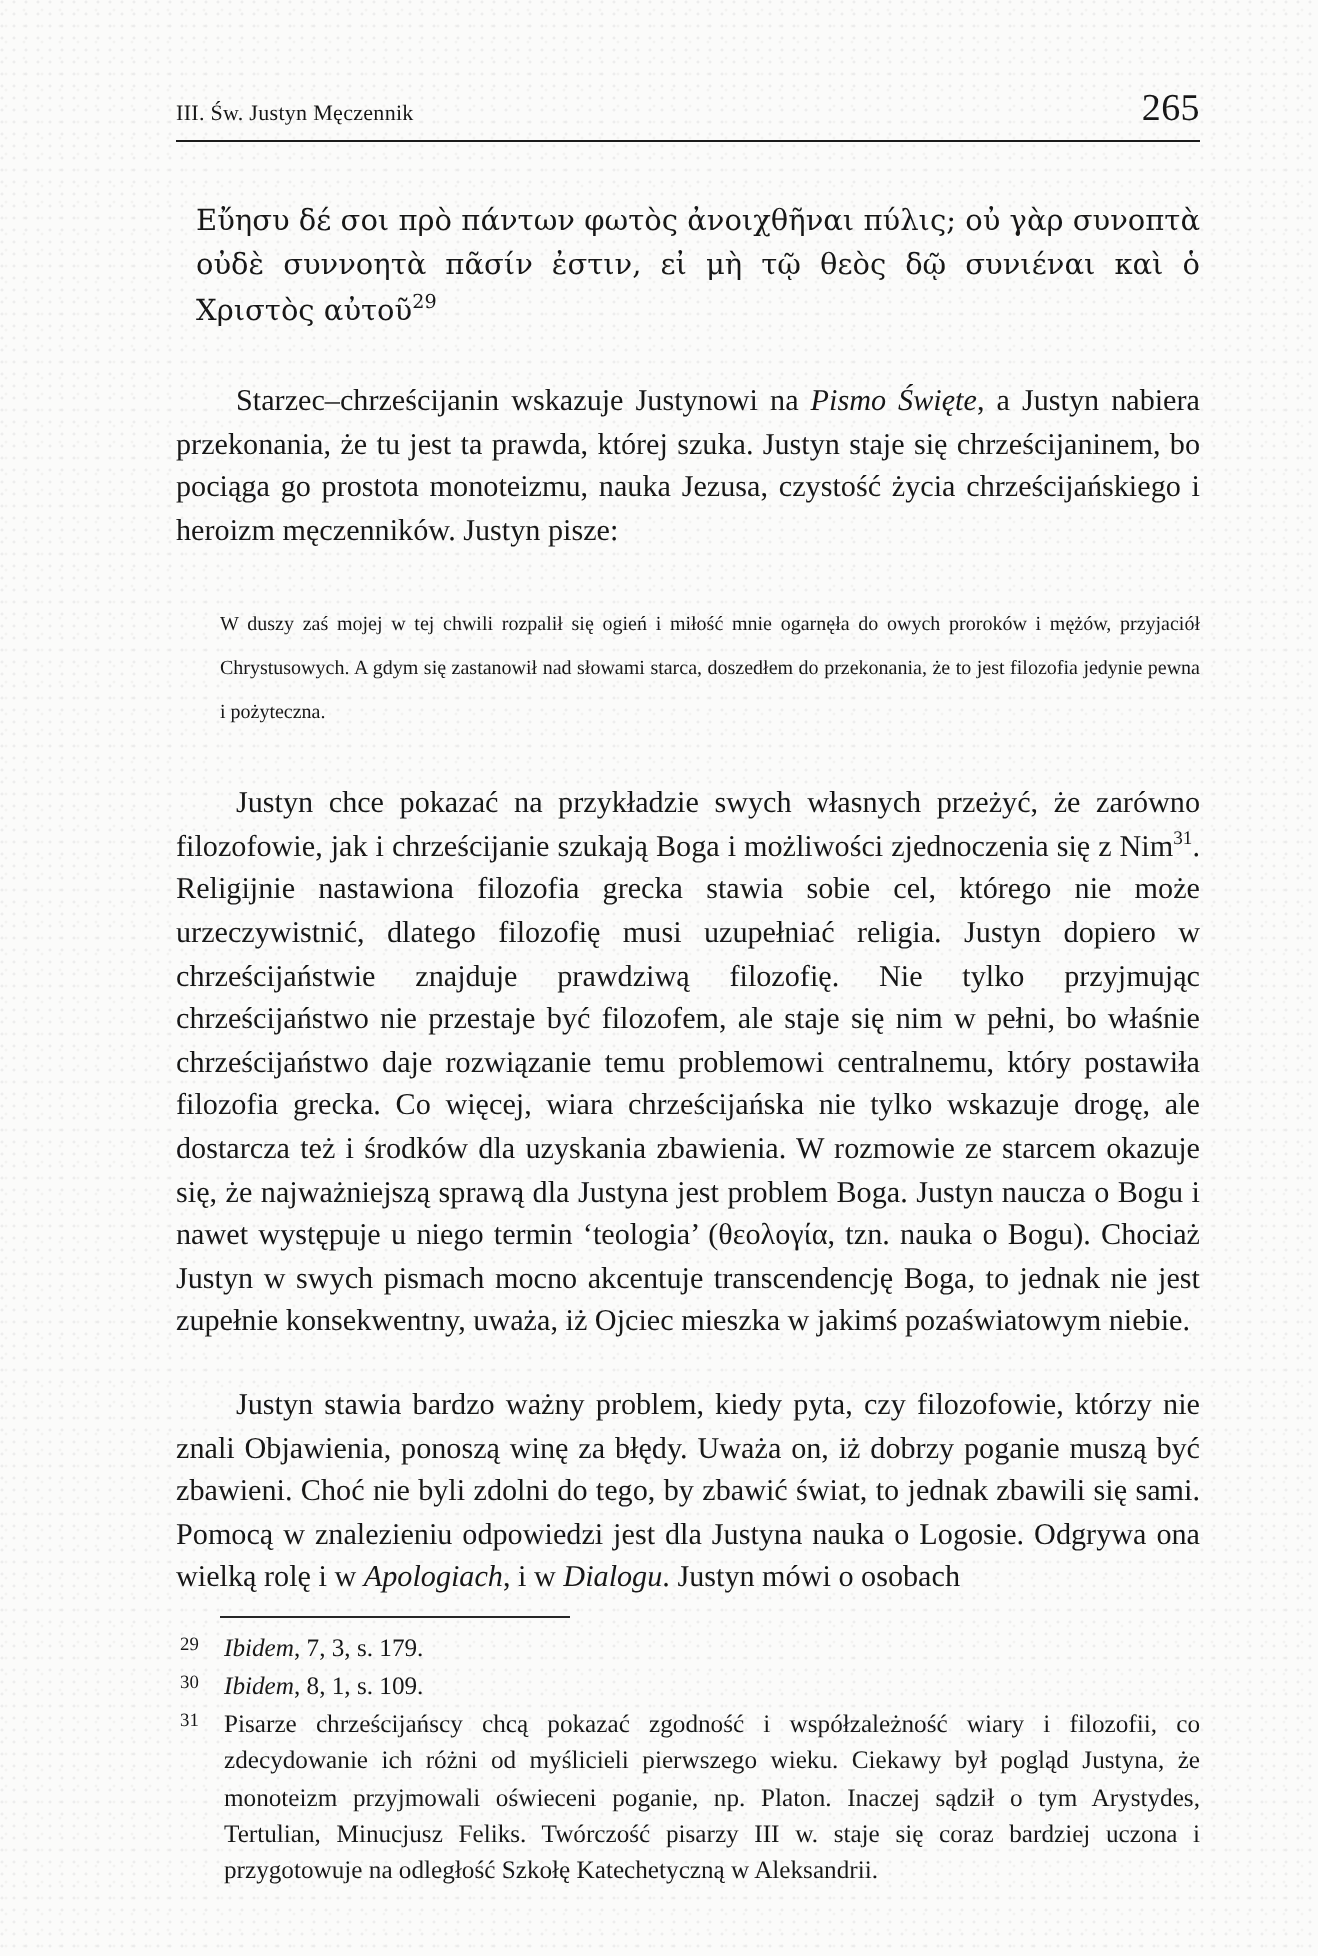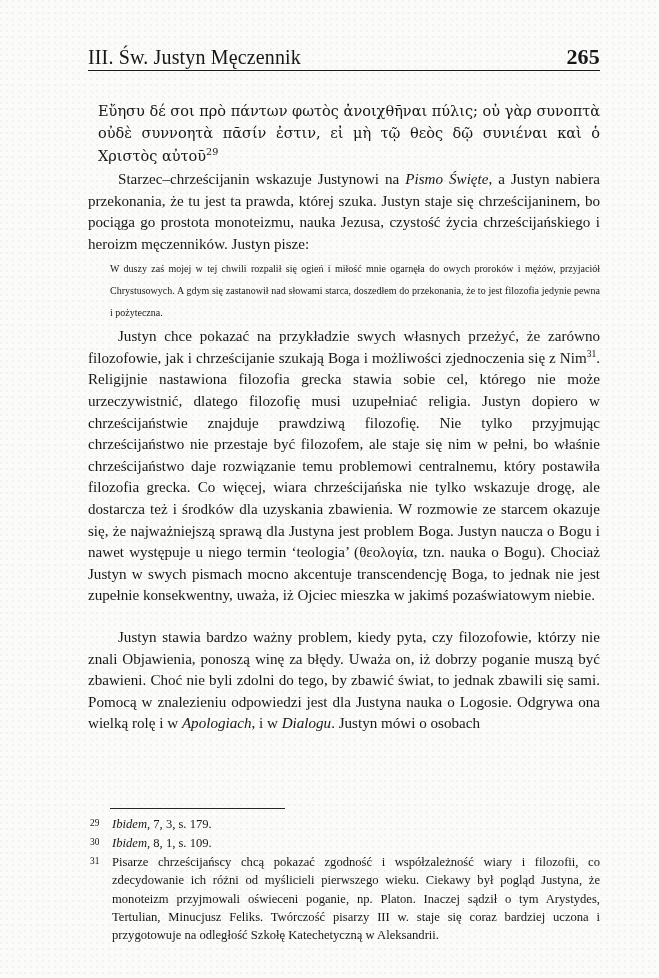--- a/index.html
+++ b/index.html
@@ -39,26 +39,26 @@
   .running-head {
     position: absolute;
     left: 88px;
     top: 44px;
     width: 512px;
     display: flex;
     align-items: baseline;
     justify-content: space-between;
   }
   .running-head .rh-title {
-    font-size: 20px;
+    font-size: 11px;
     letter-spacing: 0.15px;
   }
   .running-head .rh-folio {
-    font-size: 22px;
-    font-weight: 700;
+    font-size: 19px;
+    font-weight: 400;
     letter-spacing: 0.2px;
   }
   .head-rule {
     position: absolute;
     left: 88px;
     top: 70px;
     width: 512px;
     height: 0;
     border-top: 1.7px solid #1b1b1b;
   }
@@ -87,21 +87,21 @@
     margin-left: 10px;
     margin-right: 0;
     text-align: justify;
   }
   .greek-top { margin-top: 18px; }
   .greek-inner { margin-top: 0; }
 
   .para {
     text-indent: 30px;
   }
-  .para-gap { margin-top: 2px; }
+  .para-gap { margin-top: 24px; }
   .para-gap-lg { margin-top: 20px; }
 
   .quote {
     margin-left: 22px;
     margin-right: 0;
     font-size: 10px;
     line-height: 22.2px;
     text-align: justify;
   }
 

